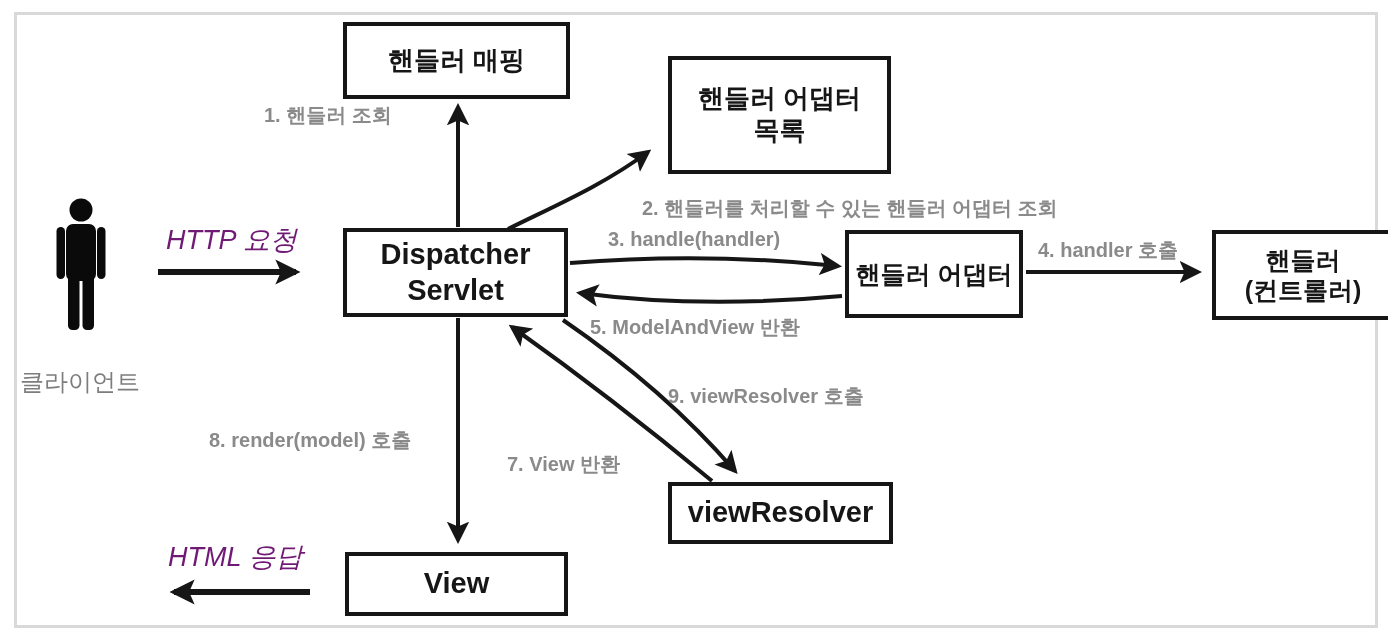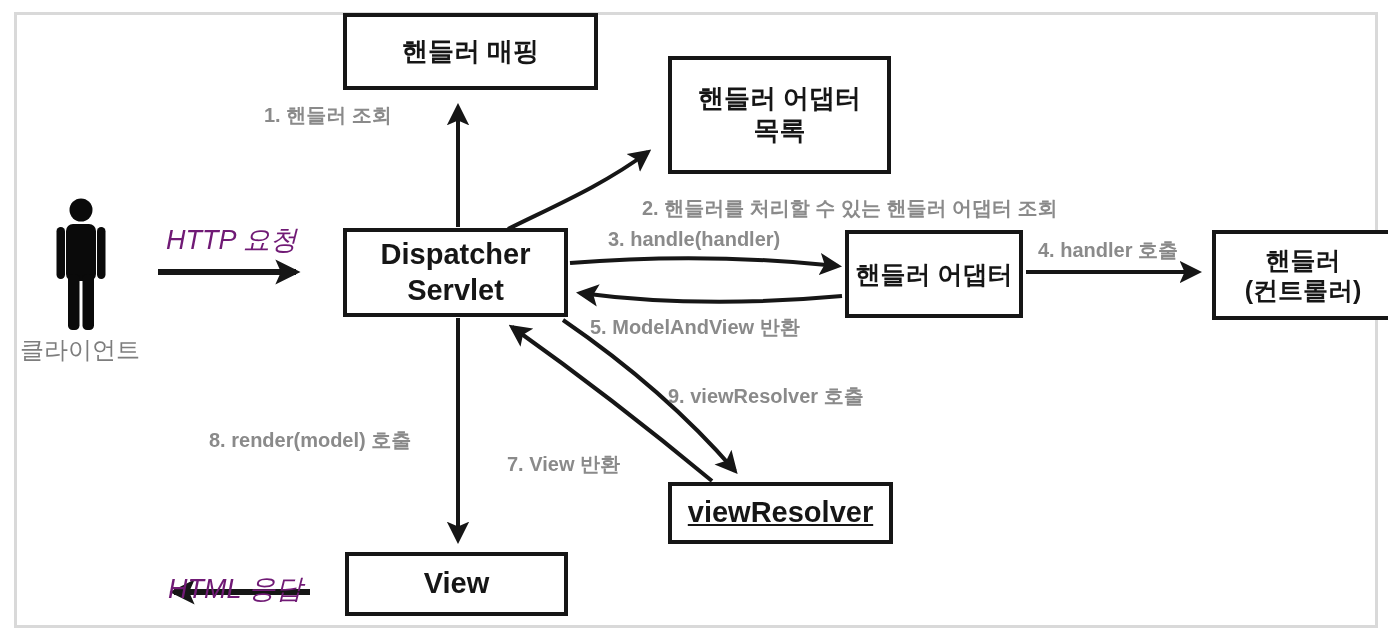--- a/index.html
+++ b/index.html
@@ -10,21 +10,21 @@
   .arrows{position:absolute;left:0;top:0;width:1388px;height:640px;}
   .box{position:absolute;background:#ffffff;border:4px solid #161616;
        box-sizing:border-box;display:flex;flex-direction:column;
        align-items:center;justify-content:center;text-align:center;
        font-weight:bold;color:#161616;line-height:1.22;}
   .step{position:absolute;color:#8a8a8a;font-weight:bold;font-size:20px;
         white-space:nowrap;}
   .big{position:absolute;color:#701a75;font-weight:normal;font-size:27px;
        white-space:nowrap;font-style:italic;}
   .client-label{position:absolute;color:#7d7d7d;font-weight:normal;
-        font-size:24px;white-space:nowrap;}
+        font-size:24px;white-space:nowrap;margin-top:32px;}
 </style>
 </head>
 <body>
 
 <div class="frame"></div>
 
 <svg class="arrows" width="1388" height="640" viewBox="0 0 1388 640">
   <defs>
     <marker id="ah" viewBox="0 0 10 10" refX="8.2" refY="5" markerWidth="5.6" markerHeight="5.8" orient="auto-start-reverse">
       <path d="M0,0 L10,5 L0,10 L2.2,5 Z" fill="#161616"></path>
@@ -57,21 +57,21 @@
 
   <path d="M563 320 Q665 390 735 471" stroke="#161616" stroke-width="4" fill="none" marker-end="url(#ah)"></path>
 
   <path d="M712 481 Q612 398 512 327" stroke="#161616" stroke-width="4" fill="none" marker-end="url(#ah)"></path>
 
   <path d="M458 318 L458 540" stroke="#161616" stroke-width="4" fill="none" marker-end="url(#ah)"></path>
 
   <path d="M310 592 L174 592" stroke="#161616" stroke-width="6" fill="none" marker-end="url(#ahBig)"></path>
 </svg>
 
-<div class="box" style="left:343px;top:13px;width:255px;height:77px;font-size:26px;">
+<div class="box" style="left:343px;top:22px;width:227px;height:77px;font-size:26px;">
   <span>핸들러 매핑</span>
 </div>
 
 <div class="box" style="left:668px;top:56px;width:223px;height:118px;font-size:26px;">
   <span>핸들러 어댑터</span>
   <span>목록</span>
 </div>
 
 <div class="box" style="left:343px;top:228px;width:225px;height:89px;font-size:29px;justify-content:center;">
   <span>Dispatcher</span>
@@ -80,21 +80,21 @@
 
 <div class="box" style="left:845px;top:230px;width:178px;height:88px;font-size:25px;">
   <span>핸들러 어댑터</span>
 </div>
 
 <div class="box" style="left:1212px;top:230px;width:182px;height:90px;font-size:25px;">
   <span>핸들러</span>
   <span>(컨트롤러)</span>
 </div>
 
-<div class="box" style="left:668px;top:482px;width:225px;height:62px;font-size:29px;text-decoration:underline;">
+<div class="box" style="left:668px;top:482px;width:225px;height:62px;font-size:29px;">
   <span>viewResolver</span>
 </div>
 
 <div class="box" style="left:345px;top:552px;width:223px;height:64px;font-size:29px;">
   <span>View</span>
 </div>
 
 <div class="client-label" style="left:20px;top:334px;">클라이언트</div>
 
 <div class="big" style="left:166px;top:222px;">HTTP 요청</div>
@@ -108,13 +108,13 @@
 <div class="step" style="left:1038px;top:237px;">4. handler 호출</div>
 
 <div class="step" style="left:590px;top:314px;">5. ModelAndView 반환</div>
 
 <div class="step" style="left:668px;top:383px;">9. viewResolver 호출</div>
 
 <div class="step" style="left:507px;top:451px;">7. View 반환</div>
 
 <div class="step" style="left:209px;top:427px;">8. render(model) 호출</div>
 
-<div class="big" style="left:168px;top:539px;margin-top:32px;">HTML 응답</div>
+<div class="big" style="left:168px;top:539px;">HTML 응답</div>
 
 </body></html>

